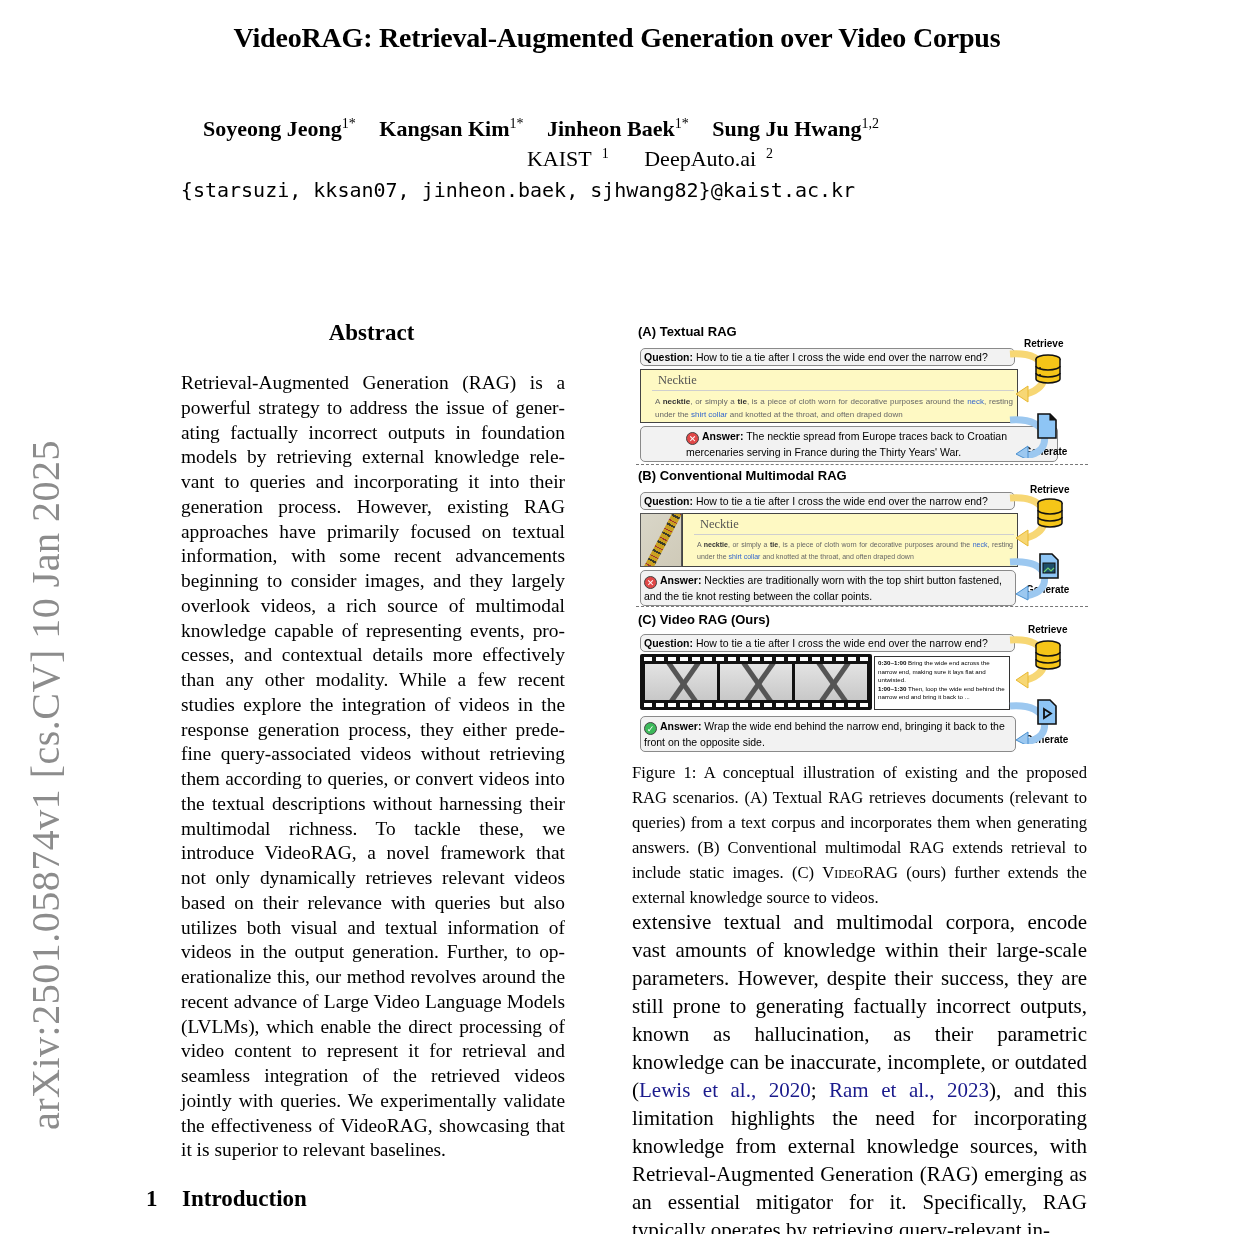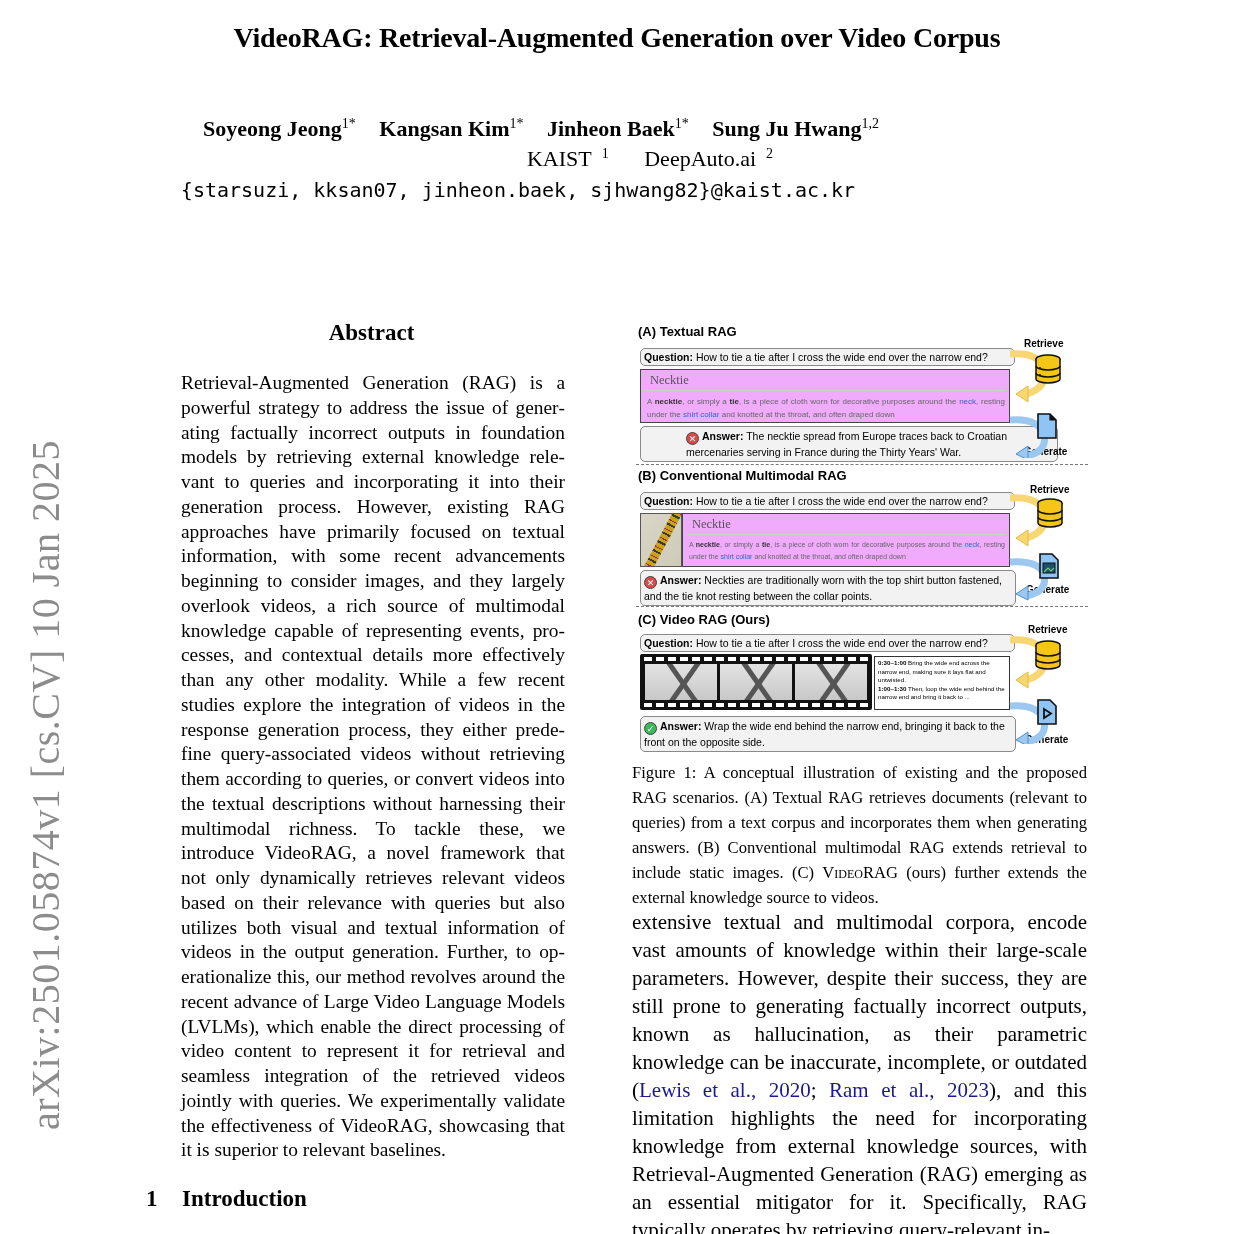--- a/index.html
+++ b/index.html
@@ -22,21 +22,21 @@
   .cite { color:#1a1a8c; }
   .caption { left:632px; width:455px; top:760px; font-size:16.6px; line-height:25px; text-align:justify; }
   .sc { font-variant:small-caps; }
 
   
   .fig { left:636px; top:324px; width:452px; height:428px; font-family:"Liberation Sans","DejaVu Sans",sans-serif; }
   .panel { position:absolute; left:0; width:452px; }
   .ptitle { position:absolute; left:2px; top:0; font-weight:bold; font-size:13px; }
   .qbox { position:absolute; left:4px; width:370px; height:16px; border:1px solid #8a8a8a; border-radius:5px; background:#f2f2f2; font-size:10.5px; line-height:16px; padding-left:3px; white-space:nowrap; overflow:hidden; }
   .qbox b { font-weight:bold; }
-  .doc { position:absolute; background:#f0abfc; border:1.5px solid #444; }
+  .doc { position:absolute; background:#fef9c3; border:1.5px solid #444;padding-left:8px; }
   .doc .dh { font-family:"Liberation Serif",serif; font-size:12.5px; color:#555; padding:3px 6px 2px; border-bottom:1px solid #cfcfcf; margin:0 3px; }
   .doc .db { font-size:8px; color:#666; padding:4px 4px 0 6px; line-height:13px; text-align:justify; }
   .doc .db b { color:#333; }
   .doc .db .lk { color:#3366cc; }
   .abox { position:absolute; left:4px; width:368px; border:1px solid #8a8a8a; border-radius:5px; background:#f2f2f2; font-size:10.5px; line-height:14px; padding:2px 3px; }
   .abox b { font-weight:bold; }
   .badge { display:inline-block; width:13px; height:13px; border-radius:50%; vertical-align:-2px; margin-right:3px; text-align:center; font-size:9px; line-height:13px; color:#fff; font-weight:bold; border:1px solid #444; box-sizing:border-box; }
   .badge.x { background:#e04848; }
   .badge.ok { background:#3cb95a; }
   .retr { position:absolute; font-size:10px; font-weight:bold; }

